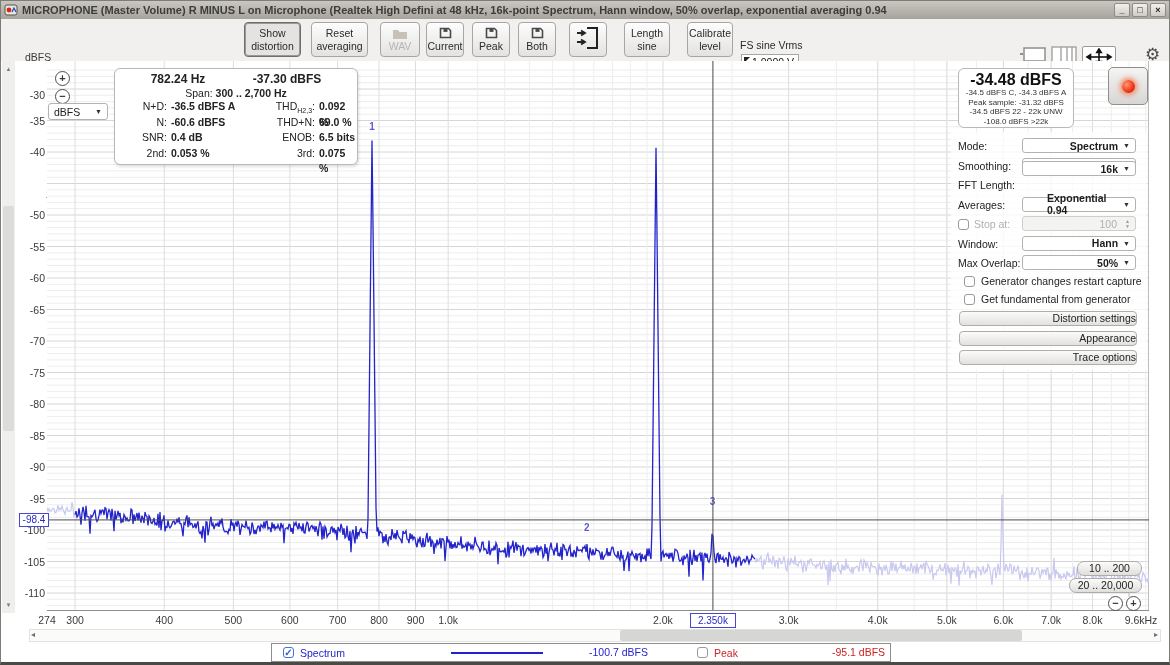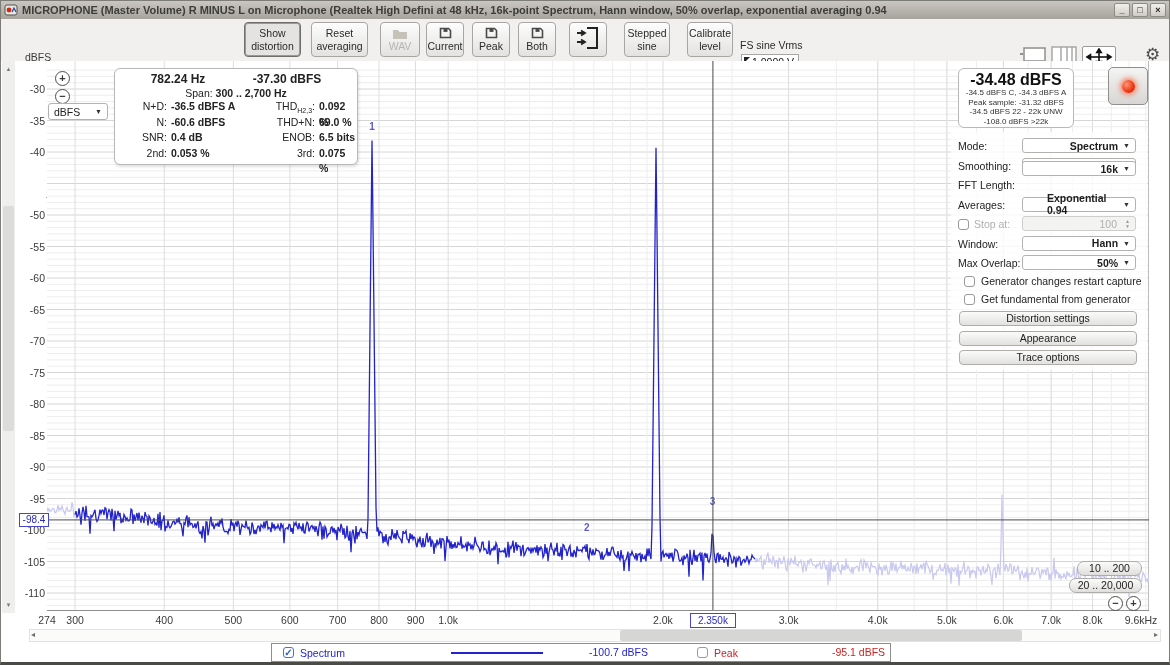--- a/index.html
+++ b/index.html
@@ -96,21 +96,21 @@
          padding:0 5px; font-size:10.5px; font-weight:bold; color:#1d1d1d; gap:5px; }
   .sdd.disabled { background:#f3f3f2; color:#b0b0ae; border-color:#cfcecb; font-weight:normal; }
   .slab.disabled { color:#b0b0ae; }
   .spin { display:flex; flex-direction:column; font-size:5px; color:#9a9a98; line-height:5px; margin-left:3px; }
   .chk { width:11px; height:11px; border:1px solid #9a9a98; border-radius:3px; background:#fff;
          display:inline-block; font-size:10px; line-height:10px; text-align:center; color:#2b5bd0; font-weight:bold; }
   .chkrow { position:absolute; left:963px; z-index:5; display:flex; align-items:center; gap:6px; }
   .chkrow .clab { font-size:10.5px; color:#222; }
   .pbtn { position:absolute; left:958px; width:178px; height:15px; z-index:5;
           background:linear-gradient(#fbfbfa,#e2e1df); border:1px solid #aeadaa; border-radius:4px;
-          font-size:10.5px; color:#222; text-align:center; line-height:13px; }
+          font-size:10.5px; color:#222; text-align:right; line-height:13px; }
 
   
   .rangebtn { position:absolute; height:15px; z-index:5; background:linear-gradient(#fbfbfa,#e0dfdd);
               border:1px solid #aeadaa; border-radius:7px; font-size:10.5px; color:#222;
               text-align:center; line-height:13px; }
 
   
   .legend { position:absolute; left:270px; top:642px; width:620px; height:19px; background:#fff;
             border:1px solid #8f8e8b; }
   .legend .item { position:absolute; top:0; height:17px; display:flex; align-items:center; gap:6px; }
@@ -181,21 +181,21 @@
     </div>
     <div class="tbtn" style="left:568px;width:38px;">
       <span>
         <svg width="26" height="24" viewBox="0 0 26 24">
           <path d="M12 2 h10 v20 h-10" fill="none" stroke="#222" stroke-width="2"></path>
           <path d="M2 7 h7 M6 4.5 L10 7 L6 9.5" fill="none" stroke="#222" stroke-width="1.8"></path>
           <path d="M2 16 h7 M6 13.5 L10 16 L6 18.5" fill="none" stroke="#222" stroke-width="1.8"></path>
         </svg>
       </span>
     </div>
-    <div class="tbtn" style="left:623px;width:46px;">Stepped sine</div>
+    <div class="tbtn" style="left:623px;width:46px;">Length sine</div>
     <div class="tbtn" style="left:686px;width:46px;">Calibrate level</div>
 
     <span class="fs-label">FS sine Vrms</span>
     <input class="fs-input" readonly="" value="1.0000 V" style="">
     <span class="fs-corner"></span>
 
     <span class="tico" style="left:1018px;">
       <svg width="28" height="20" viewBox="0 0 28 20">
           <rect x="5" y="2" width="21" height="13" fill="#fff" stroke="#8f8e8b" stroke-width="1.5"></rect>
           <rect x="12" y="17" width="8" height="2" fill="#8f8e8b"></rect>
@@ -358,21 +358,21 @@
       <polyline points="708,498.0 709,500.9 710,497.9 711,500.0 712,499.2 713,497.1 714,495.4 715,504.9 716,508.5 717,498.2 718,504.0 719,499.0 720,494.4 721,491.6 722,501.8 723,498.1 724,500.9 725,502.5 726,495.0 727,498.8 728,506.1 729,499.5 730,499.4 731,507.6 732,497.2 733,498.1 734,502.5 735,502.4 736,499.5 737,495.4 738,501.0 739,508.4 740,509.9 741,497.5 742,501.2 743,503.5 744,496.8 745,501.3 746,499.8 747,503.4 748,494.7 749,503.6 750,503.4 751,505.1 752,500.7 753,501.4 754,499.3 755,505.3 756,511.7 757,501.0 758,503.2 759,510.5 760,505.4 761,499.1 762,502.6 763,498.5 764,497.8 765,502.2 766,503.7 767,504.0 768,504.5 769,507.0 770,503.4 771,504.9 772,503.5 773,500.9 774,508.0 775,507.6 776,501.2 777,499.8 778,505.0 779,508.9 780,503.7 781,524.3 782,500.5 783,520.1 784,498.5 785,509.0 786,510.4 787,504.1 788,510.8 789,503.6 790,503.1 791,501.2 792,509.1 793,509.5 794,513.3 795,503.2 796,509.2 797,504.5 798,509.5 799,497.5 800,507.8 801,504.3 802,507.4 803,509.2 804,511.3 805,505.8 806,513.2 807,506.8 808,507.0 809,505.9 810,505.1 811,506.2 812,510.8 813,501.5 814,498.8 815,504.2 816,510.0 817,498.8 818,500.5 819,507.2 820,501.6 821,504.2 822,507.0 823,511.8 824,501.2 825,505.0 826,505.9 827,505.6 828,505.6 829,507.5 830,512.9 831,513.8 832,502.4 833,508.7 834,505.8 835,514.3 836,507.3 837,505.3 838,510.0 839,503.9 840,507.6 841,513.1 842,512.7 843,507.8 844,500.2 845,510.1 846,501.4 847,504.1 848,510.2 849,502.5 850,510.8 851,508.4 852,506.3 853,506.1 854,499.9 855,508.2 856,504.2 857,508.4 858,503.4 859,509.8 860,510.1 861,506.1 862,508.6 863,509.9 864,502.0 865,505.5 866,512.4 867,505.5 868,505.2 869,513.0 870,502.3 871,512.3 872,506.9 873,506.5 874,503.3 875,508.3 876,504.1 877,501.8 878,512.4 879,499.7 880,503.0 881,505.1 882,507.4 883,511.7 884,510.0 885,503.8 886,518.8 887,512.9 888,512.4 889,513.8 890,509.1 891,509.6 892,507.1 893,503.4 894,509.5 895,508.0 896,509.9 897,507.4 898,502.1 899,514.4 900,508.1 901,503.7 902,512.2 903,506.9 904,522.6 905,506.9 906,508.4 907,510.5 908,506.7 909,507.9 910,515.7 911,503.3 912,524.6 913,509.4 914,512.2 915,510.5 916,505.9 917,500.1 918,513.5 919,509.9 920,509.8 921,505.2 922,507.2 923,517.4 924,509.1 925,512.0 926,509.0 927,511.0 928,510.1 929,517.4 930,506.2 931,506.2 932,509.7 933,508.8 934,514.5 935,509.5 936,504.8 937,511.4 938,512.1 939,508.3 940,511.1 941,503.2 942,505.1 943,508.8 944,516.0 945,523.8 946,509.2 947,507.9 948,506.9 949,517.2 950,512.0 951,502.5 952,509.0 953,514.2 954,483.8 955,433.4 956,476.9 957,506.7 958,510.3 959,503.1 960,505.8 961,510.3 962,508.8 963,503.0 964,503.7 965,512.6 966,512.3 967,504.5 968,509.6 969,510.3 970,508.2 971,504.7 972,511.1 973,519.3 974,512.0 975,509.8 976,514.2 977,517.4 978,511.4 979,516.7 980,506.6 981,520.4 982,512.4 983,512.7 984,513.3 985,506.2 986,512.1 987,513.6 988,512.2 989,509.6 990,507.3 991,506.8 992,509.8 993,517.8 994,513.6 995,508.1 996,512.3 997,509.0 998,509.1 999,514.2 1000,507.1 1001,508.1 1002,518.9 1003,512.7 1004,519.4 1005,512.2 1006,511.6 1007,496.8 1008,517.6 1009,508.5 1010,512.3 1011,511.7 1012,517.7 1013,512.9 1014,517.9 1015,515.4 1016,516.3 1017,512.8 1018,515.9 1019,517.7 1020,510.4 1021,514.4 1022,512.4 1023,515.4 1024,515.6 1025,514.5 1026,513.8 1027,505.4 1028,519.4 1029,519.6 1030,507.4 1031,512.9 1032,518.7 1033,516.9 1034,509.1 1035,506.4 1036,510.2 1037,512.8 1038,515.7 1039,511.0 1040,509.8 1041,513.7 1042,514.6 1043,514.3 1044,514.3 1045,516.2 1046,521.6 1047,513.1 1048,511.1 1049,517.4 1050,505.1 1051,513.5 1052,516.0 1053,514.0 1054,518.7 1055,501.9 1056,516.3 1057,512.4 1058,521.4 1059,516.6 1060,508.9 1061,509.4 1062,510.2 1063,512.9 1064,509.6 1065,520.7 1066,519.6 1067,517.2 1068,515.1 1069,505.5 1070,508.7 1071,517.0 1072,512.9 1073,517.1 1074,512.1 1075,509.0 1076,518.8 1077,514.7 1078,517.3 1079,509.1 1080,510.7 1081,514.1 1082,535.6 1083,523.6 1084,513.8 1085,512.1 1086,510.8 1087,511.4 1088,515.4 1089,515.0 1090,511.8 1091,516.7 1092,512.6 1093,519.7 1094,520.8 1095,517.5 1096,511.4 1097,513.5 1098,515.8 1099,520.1 1100,518.3 1101,521.6 1102,512.6" fill="none" stroke="#c9c9f0" stroke-width="1.2"></polyline>
       <polyline points="28,453.7 29,450.1 30,456.2 31,454.8 32,447.3 33,454.4 34,463.6 35,452.1 36,445.9 37,451.0 38,459.6 39,444.8 40,455.6 41,455.7 42,456.0 43,472.7 44,454.5 45,455.8 46,454.2 47,451.4 48,448.8 49,457.6 50,460.4 51,458.8 52,454.4 53,448.6 54,452.7 55,449.1 56,449.1 57,454.0 58,446.7 59,447.5 60,458.1 61,451.6 62,448.7 63,450.7 64,459.4 65,447.9 66,455.6 67,470.2 68,449.9 69,458.5 70,454.8 71,449.9 72,454.7 73,451.9 74,462.1 75,458.4 76,461.3 77,453.4 78,455.4 79,459.2 80,457.0 81,459.8 82,459.8 83,458.6 84,448.1 85,449.1 86,462.9 87,453.4 88,460.0 89,455.8 90,452.0 91,459.4 92,451.5 93,458.0 94,461.7 95,454.6 96,457.4 97,462.0 98,451.1 99,454.7 100,455.5 101,464.5 102,454.9 103,456.6 104,461.7 105,462.5 106,460.4 107,457.0 108,463.4 109,462.2 110,464.5 111,452.9 112,466.8 113,451.1 114,469.1 115,460.0 116,459.4 117,454.4 118,470.4 119,465.7 120,466.3 121,459.3 122,465.3 123,466.8 124,465.5 125,462.9 126,460.6 127,460.2 128,463.2 129,461.8 130,457.6 131,461.6 132,456.4 133,462.6 134,462.7 135,467.9 136,475.3 137,461.9 138,463.3 139,457.1 140,454.4 141,466.2 142,456.2 143,463.8 144,462.3 145,462.7 146,466.5 147,465.9 148,462.5 149,467.3 150,462.9 151,460.4 152,470.8 153,472.4 154,470.5 155,477.4 156,465.0 157,469.1 158,481.7 159,460.8 160,461.1 161,474.5 162,468.8 163,460.5 164,455.7 165,465.3 166,462.7 167,468.2 168,464.6 169,462.9 170,464.6 171,462.0 172,465.9 173,459.1 174,462.1 175,457.5 176,465.8 177,469.6 178,470.7 179,470.4 180,470.5 181,472.5 182,468.4 183,469.4 184,458.1 185,464.5 186,461.6 187,470.1 188,463.1 189,461.1 190,465.7 191,459.6 192,463.3 193,473.9 194,468.4 195,463.5 196,465.2 197,465.7 198,466.5 199,459.7 200,465.8 201,467.5 202,466.3 203,473.3 204,471.2 205,461.5 206,464.8 207,473.0 208,469.0 209,473.1 210,468.1 211,465.0 212,465.3 213,470.7 214,463.8 215,465.0 216,466.6 217,460.6 218,467.5 219,460.5 220,460.1 221,467.9 222,466.6 223,467.2 224,471.2 225,461.3 226,467.5 227,463.0 228,468.2 229,465.9 230,467.0 231,463.7 232,467.0 233,469.1 234,461.9 235,466.2 236,464.4 237,482.2 238,468.1 239,467.2 240,466.7 241,468.0 242,463.4 243,463.8 244,470.8 245,467.0 246,473.0 247,462.0 248,464.0 249,461.4 250,465.5 251,468.4 252,462.0 253,467.1 254,466.2 255,470.4 256,462.3 257,471.8 258,472.2 259,465.0 260,461.3 261,462.6 262,470.5 263,467.7 264,465.2 265,464.5 266,467.4 267,465.8 268,470.8 269,465.1 270,469.1 271,475.1 272,465.6 273,461.1 274,463.2 275,478.6 276,465.3 277,477.8 278,465.4 279,467.5 280,476.1 281,474.1 282,472.4 283,472.6 284,466.7 285,465.9 286,471.7 287,466.8 288,471.7 289,468.9 290,479.1 291,466.0 292,468.8 293,470.4 294,462.9 295,466.6 296,473.9 297,467.2 298,476.7 299,475.4 300,464.9 301,475.3 302,479.6 303,470.1 304,491.1 305,472.4 306,468.6 307,476.0 308,482.5 309,465.1 310,478.2 311,471.1 312,473.8 313,468.9 314,467.5 315,471.1 316,471.8 317,471.3 318,471.1 319,472.8 320,477.9 321,457.5 322,363.0 323,268.5 324,174.0 325,79.5 326,163.0 327,257.5 328,352.0 329,446.5 330,470.5 331,466.4 332,475.2 333,470.2 334,471.7 335,472.0 336,482.1 337,475.1 338,481.0 339,473.1 340,481.2 341,483.7 342,476.3 343,475.9 344,479.0 345,468.1 346,473.4 347,477.3 348,472.2 349,478.3 350,469.0 351,474.2 352,476.5 353,477.6 354,479.0 355,482.3 356,470.1 357,472.4 358,471.9 359,470.0 360,478.0 361,478.4 362,482.2 363,472.2 364,478.2 365,473.5 366,478.5 367,476.0 368,477.0 369,483.0 370,486.2 371,478.6 372,480.8 373,475.5 374,483.0 375,486.2 376,477.0 377,485.5 378,484.8 379,476.6 380,471.8 381,481.5 382,478.9 383,475.1 384,486.0 385,479.3 386,481.1 387,492.9 388,482.4 389,485.1 390,478.6 391,483.5 392,482.4 393,476.9 394,487.4 395,477.8 396,477.9 397,479.9 398,499.9 399,486.4 400,475.1 401,481.5 402,478.7 403,487.3 404,480.4 405,487.9 406,483.2 407,486.7 408,481.0 409,486.7 410,486.3 411,481.6 412,483.4 413,484.0 414,475.4 415,487.6 416,484.4 417,486.2 418,485.2 419,482.8 420,490.3 421,480.7 422,484.0 423,483.0 424,488.5 425,483.3 426,487.8 427,484.8 428,475.8 429,481.3 430,483.9 431,485.3 432,487.0 433,490.5 434,488.1 435,481.2 436,481.0 437,488.9 438,487.7 439,488.3 440,492.5 441,492.2 442,479.6 443,494.1 444,490.0 445,487.7 446,489.0 447,485.8 448,489.2 449,481.9 450,484.4 451,503.2 452,487.0 453,490.4 454,490.9 455,490.2 456,489.8 457,491.2 458,486.7 459,496.5 460,494.1 461,480.9 462,496.4 463,485.4 464,487.3 465,484.8 466,479.5 467,491.8 468,485.5 469,481.1 470,489.6 471,484.2 472,485.4 473,485.4 474,495.1 475,487.8 476,483.9 477,494.6 478,492.9 479,490.0 480,487.4 481,486.6 482,489.3 483,487.6 484,492.5 485,486.7 486,490.6 487,487.0 488,486.8 489,491.7 490,484.3 491,494.5 492,486.1 493,489.0 494,485.9 495,487.9 496,496.5 497,494.3 498,483.1 499,492.6 500,486.6 501,500.2 502,491.4 503,486.4 504,481.6 505,488.2 506,488.9 507,494.5 508,487.8 509,489.4 510,481.8 511,494.9 512,492.7 513,495.4 514,485.9 515,499.0 516,483.5 517,484.3 518,488.6 519,488.5 520,495.0 521,490.7 522,486.8 523,484.7 524,495.6 525,492.6 526,496.2 527,489.0 528,491.7 529,496.3 530,485.4 531,489.0 532,489.7 533,489.2 534,489.0 535,490.7 536,486.3 537,487.0 538,484.9 539,491.0 540,483.1 541,496.1 542,498.3 543,486.7 544,491.1 545,494.3 546,488.3 547,493.6 548,493.0 549,487.9 550,489.5 551,489.7 552,490.3 553,492.8 554,498.7 555,490.7 556,498.8 557,496.2 558,493.9 559,493.5 560,487.0 561,495.1 562,490.8 563,494.8 564,489.6 565,486.3 566,486.4 567,491.6 568,493.9 569,495.0 570,496.3 571,490.1 572,496.8 573,499.1 574,489.1 575,496.7 576,495.2 577,510.0 578,499.4 579,498.8 580,495.3 581,490.6 582,510.1 583,493.1 584,494.0 585,490.5 586,493.6 587,495.5 588,497.6 589,492.2 590,499.7 591,493.3 592,493.5 593,492.5 594,501.2 595,492.9 596,497.5 597,497.7 598,495.0 599,500.5 600,487.5 601,495.2 602,487.4 603,494.2 604,498.1 605,464.7 606,370.2 607,275.7 608,181.2 609,86.7 610,172.1 611,266.6 612,361.1 613,455.6 614,500.4 615,491.9 616,490.0 617,496.3 618,493.5 619,492.5 620,495.0 621,493.1 622,497.8 623,491.8 624,495.5 625,491.6 626,500.7 627,495.9 628,488.2 629,488.8 630,489.6 631,492.3 632,498.5 633,500.2 634,499.1 635,496.7 636,504.1 637,494.5 638,497.7 639,496.6 640,492.6 641,496.8 642,515.8 643,488.7 644,498.6 645,504.0 646,497.1 647,488.9 648,500.0 649,494.0 650,501.0 651,494.1 652,493.7 653,492.1 654,500.3 655,491.5 656,519.5 657,495.1 658,491.9 659,496.9 660,492.7 661,499.9 662,501.1 663,497.8 664,491.7 665,472.9 666,475.2 667,491.0 668,498.8 669,502.1 670,493.1 671,492.3 672,501.2 673,493.2 674,498.0 675,498.4 676,496.0 677,501.7 678,498.3 679,496.8 680,498.8 681,505.7 682,491.0 683,493.8 684,497.0 685,502.0 686,501.1 687,495.7 688,497.0 689,506.4 690,497.2 691,499.4 692,495.6 693,496.8 694,504.6 695,501.7 696,499.1 697,498.3 698,501.1 699,499.4 700,494.8 701,498.5 702,502.4 703,498.8 704,498.7 705,494.1 706,496.1 707,496.9 708,498.0" fill="none" stroke="#2323cc" stroke-width="1.3"></polyline>
       <text x="325.0585061139142" y="68.98999999999998" text-anchor="middle" font-size="10" fill="#5b5bd6" paint-order="stroke" stroke="#ffffff" stroke-width="2.5" class="harmlabel" font-family="Liberation Sans, sans-serif">1</text>
       <text x="539.8443486152938" y="470.3" text-anchor="middle" font-size="10" fill="#5b5bd6" paint-order="stroke" stroke="#ffffff" stroke-width="2.5" class="harmlabel" font-family="Liberation Sans, sans-serif">2</text>
       <text x="665.4770929291101" y="443.84" text-anchor="middle" font-size="10" fill="#5b5bd6" paint-order="stroke" stroke="#ffffff" stroke-width="2.5" class="harmlabel" font-family="Liberation Sans, sans-serif">3</text>
       <line x1="665.9125279621093" x2="665.9125279621093" y1="0" y2="550" stroke="#4a4a4a" stroke-width="1"></line>
       <line x1="0" x2="1102" y1="458.92" y2="458.92" stroke="#4a4a4a" stroke-width="1"></line>
       <line x1="0" x2="1102" y1="549.5" y2="549.5" stroke="#8f8f8f" stroke-width="1"></line>
     </svg>
   <div id="y-labels">
-      <div class="ylab" style="top: 82px;">-30</div>
+      <div class="ylab" style="top: 88px;">-30</div>
       <div class="ylab" style="top: 113.5px;">-35</div>
       <div class="ylab" style="top: 145px;">-40</div>
       <div class="ylab" style="top: 189px; padding-left: 45px;">-45</div>
       <div class="ylab" style="top: 208px;">-50</div>
       <div class="ylab" style="top: 239.5px;">-55</div>
       <div class="ylab" style="top: 271px;">-60</div>
       <div class="ylab" style="top: 302.5px;">-65</div>
       <div class="ylab" style="top: 334px;">-70</div>
       <div class="ylab" style="top: 365.5px;">-75</div>
       <div class="ylab" style="top: 397px;">-80</div>

